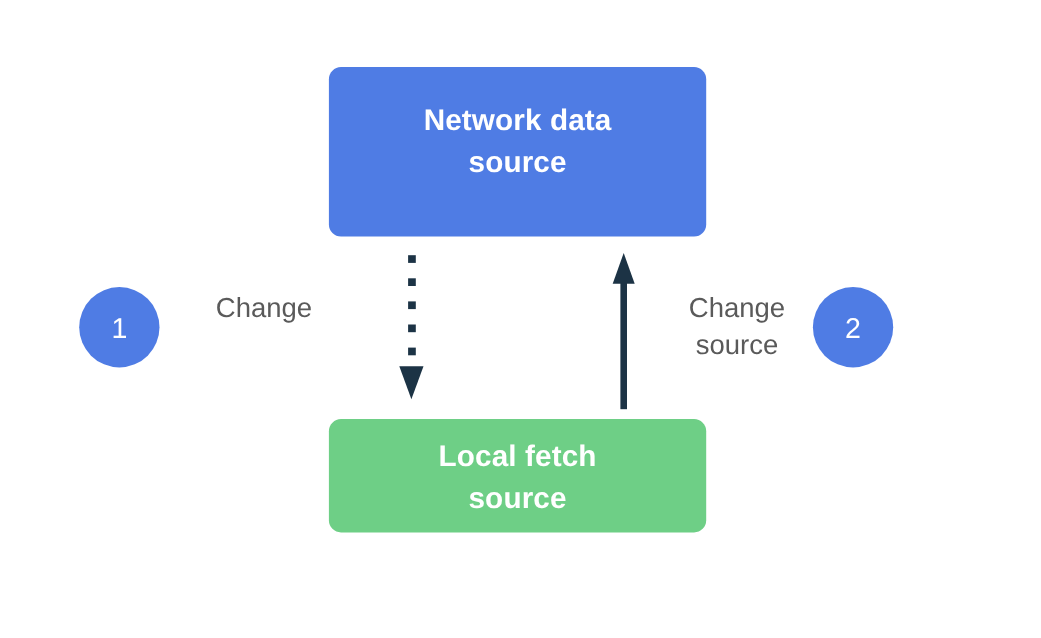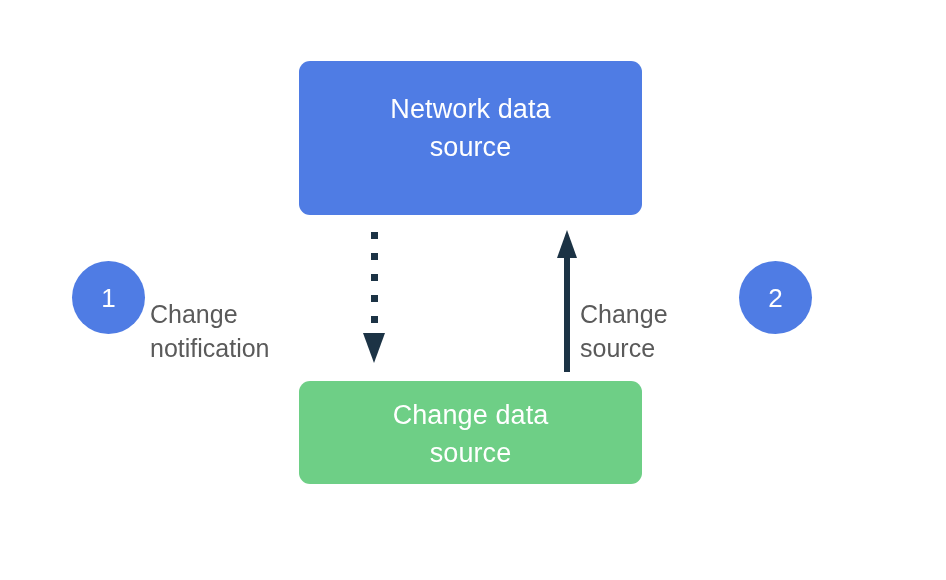--- a/index.html
+++ b/index.html
@@ -28,21 +28,21 @@
     left: 299px;
     width: 343px;
     border-radius: 11px;
     display: flex;
     align-items: center;
     justify-content: center;
     text-align: center;
     color: #ffffff;
     font-size: 27px;
     line-height: 38px;
-    font-weight: 400;
+    font-weight: 700;
     letter-spacing: 0.1px;
     box-sizing: border-box;
   }
 
   #network-box {
     top: 61px;
     height: 154px;
     background: #4f7ce4;
   }
   #network-box .node-label {
@@ -80,24 +80,23 @@
   }
   #badge-1 { left: 72px; }
   #badge-2 { left: 739px; }
 
   
   .side-label {
     position: absolute;
     color: #5a5a5a;
     font-size: 25px;
     line-height: 34px;
-    text-align: left;
+    text-align: center;
     top: 263px;
     width: 180px;
-    margin-top: 34px;
   }
   #label-change-notification { left: 150px; }
   #label-change-fetch { left: 580px; }
 
   
   .arrow-layer {
     position: absolute;
     left: 0;
     top: 0;
     width: 946px;
@@ -152,21 +151,21 @@
 </head>
 <body>
 
 <div id="canvas">
 
   <div class="node-box" id="network-box">
     <span class="node-label"><span>Network data</span><br><span>source</span></span>
   </div>
 
   <div class="node-box" id="local-box">
-    <span class="node-label"><span>Change data</span><br><span>source</span></span>
+    <span class="node-label"><span>Local fetch</span><br><span>source</span></span>
   </div>
 
   <div class="arrow-layer">
 
     <div>
       <span class="dot d1"></span>
       <span class="dot d2"></span>
       <span class="dot d3"></span>
       <span class="dot d4"></span>
       <span class="dot d5"></span>
@@ -177,21 +176,20 @@
       <span class="shaft-up"></span>
       <span class="arrowhead-up"></span>
     </div>
   </div>
 
   <div class="badge" id="badge-1">
     <span>1</span>
   </div>
   <div class="side-label" id="label-change-notification">
     <span>Change</span><br>
-    <span>notification</span>
   </div>
 
   <div class="side-label" id="label-change-fetch">
     <span>Change</span><br>
     <span>source</span>
   </div>
   <div class="badge" id="badge-2">
     <span>2</span>
   </div>
 

